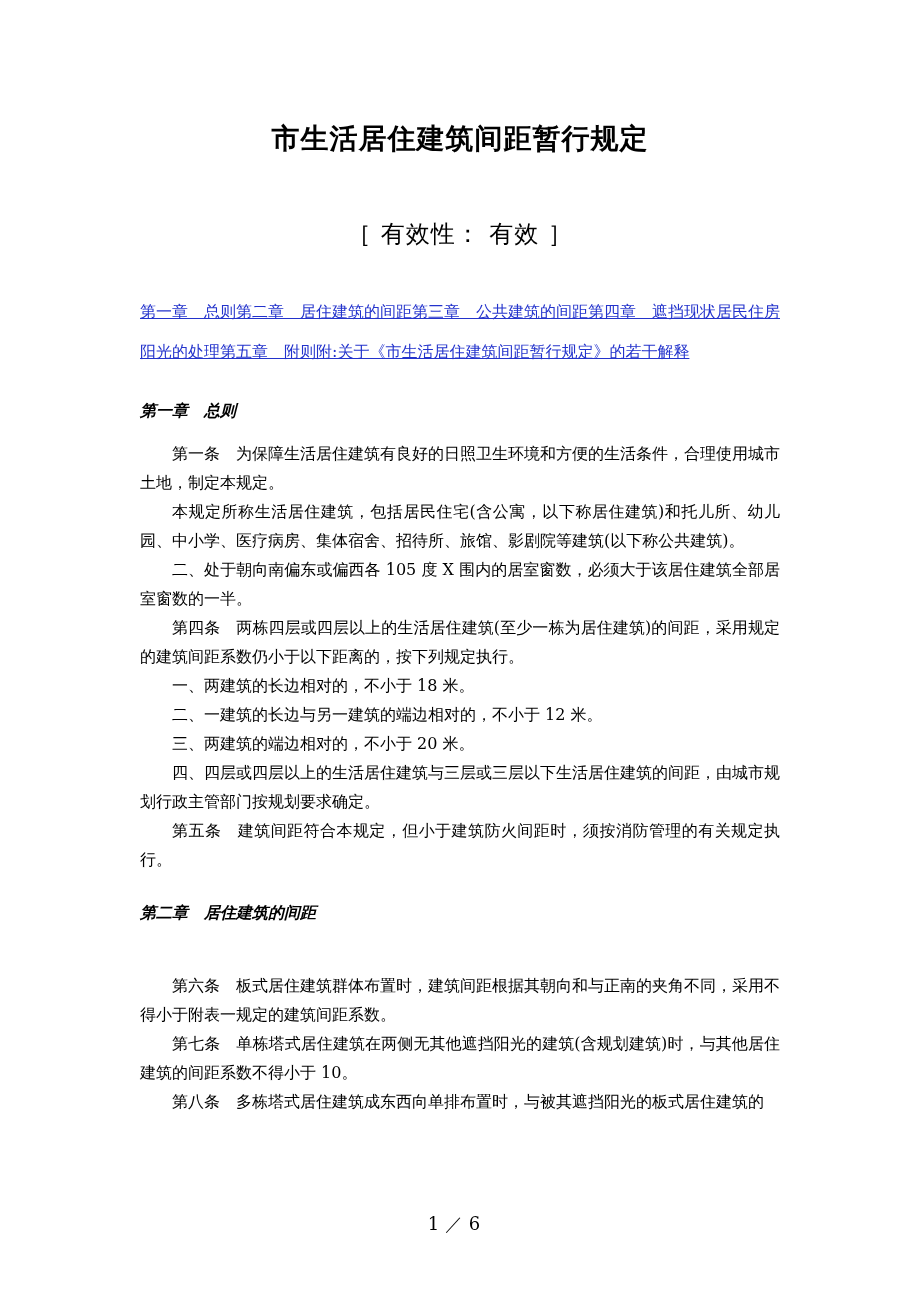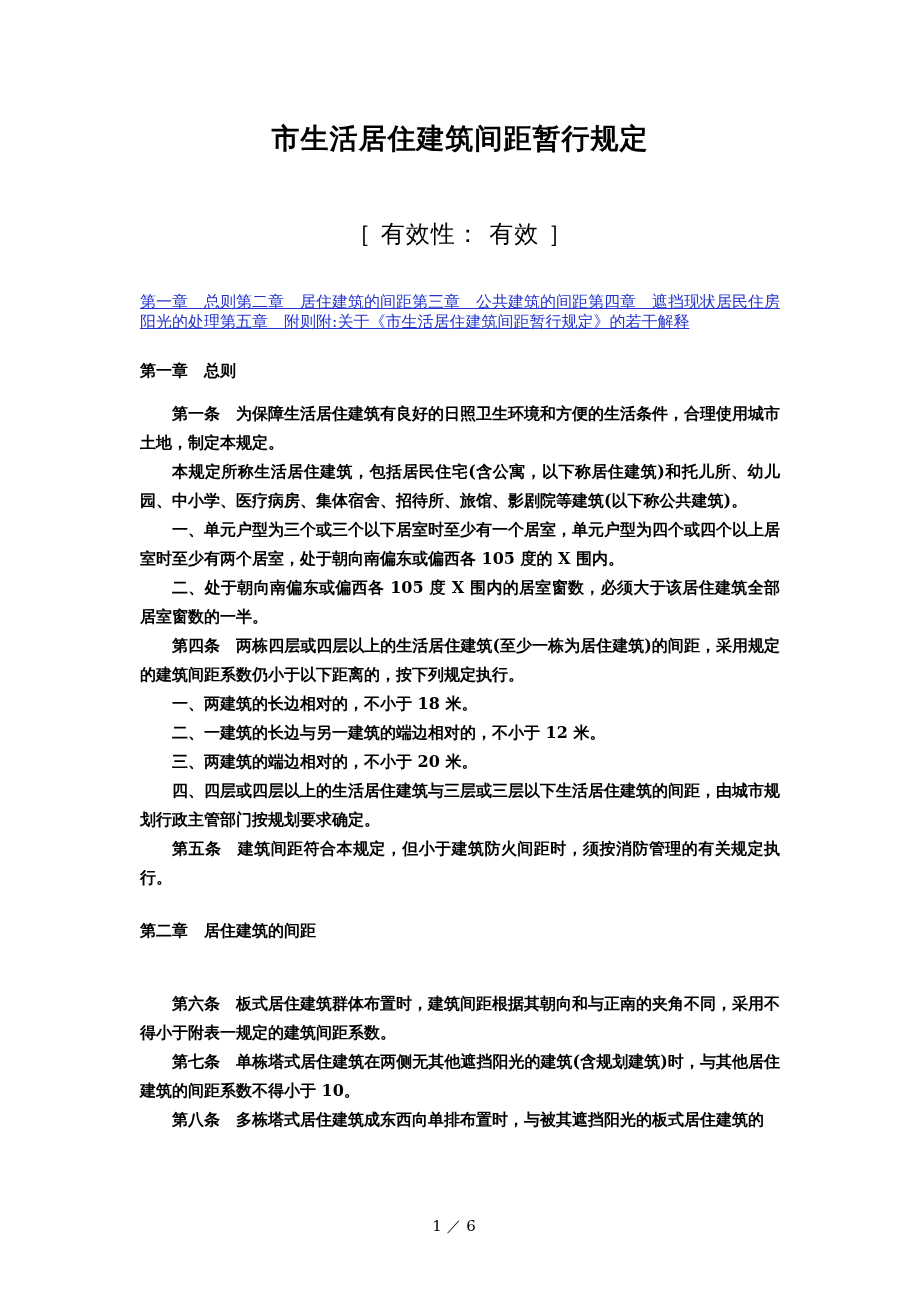--- a/index.html
+++ b/index.html
@@ -28,77 +28,76 @@
   }
   .validity {
     margin: 60px 0 0 0;
     font-size: 24px;
     text-align: center;
     letter-spacing: 1px;
   }
   .toc {
     margin: 42px 0 0 0;
     font-size: 16px;
-    line-height: 20px;
+    line-height: 40px;
     text-align: justify;
   }
   .toc-link {
     color: #2333cc;
     text-decoration: underline;
     cursor: pointer;
   }
   .body-text {
     margin-top: 12px;
     font-size: 16px;
     line-height: 29px;
     text-align: justify;
   }
   .body-text p {
     margin: 0;
   }
   .body-text p.para {
     text-indent: 2em;
-    font-weight: bold;
   }
   .body-text p.heading {
     font-weight: bold;
     margin: 24px 0 14px 0;
     text-indent: 0;
+    font-style: italic;
   }
   .body-text p.spacer {
     height: 30px;
   }
   .footer {
     position: absolute;
     left: 0;
     right: 12px;
     bottom: 74px;
     text-align: center;
-    font-size: 15px;
+    font-size: 18px;
     color: #000000;
   }
 </style>
 </head>
 <body>
 
 <div class="page">
 
   <h1 class="title">市生活居住建筑间距暂行规定</h1>
 
   <div class="validity">［ 有效性：  有效 ］</div>
 
   <p class="toc">
     <a class="toc-link">第一章　总则第二章　居住建筑的间距第三章　公共建筑的间距第四章　遮挡现状居民住房阳光的处理第五章　附则附:关于《市生活居住建筑间距暂行规定》的若干解释</a>
   </p>
 
   <div class="body-text">
       <p class="heading">第一章　总则</p>
       <p class="para">第一条　为保障生活居住建筑有良好的日照卫生环境和方便的生活条件，合理使用城市土地，制定本规定。</p>
       <p class="para">本规定所称生活居住建筑，包括居民住宅(含公寓，以下称居住建筑)和托儿所、幼儿园、中小学、医疗病房、集体宿舍、招待所、旅馆、影剧院等建筑(以下称公共建筑)。</p>
-      <p class="para">一、单元户型为三个或三个以下居室时至少有一个居室，单元户型为四个或四个以上居室时至少有两个居室，处于朝向南偏东或偏西各 105 度的 X 围内。</p>
       <p class="para">二、处于朝向南偏东或偏西各 105 度 X 围内的居室窗数，必须大于该居住建筑全部居室窗数的一半。</p>
       <p class="para">第四条　两栋四层或四层以上的生活居住建筑(至少一栋为居住建筑)的间距，采用规定的建筑间距系数仍小于以下距离的，按下列规定执行。</p>
       <p class="para">一、两建筑的长边相对的，不小于 18 米。</p>
       <p class="para">二、一建筑的长边与另一建筑的端边相对的，不小于 12 米。</p>
       <p class="para">三、两建筑的端边相对的，不小于 20 米。</p>
       <p class="para">四、四层或四层以上的生活居住建筑与三层或三层以下生活居住建筑的间距，由城市规划行政主管部门按规划要求确定。</p>
       <p class="para">第五条　建筑间距符合本规定，但小于建筑防火间距时，须按消防管理的有关规定执行。</p>
       <p class="heading">第二章　居住建筑的间距</p>
       <p class="spacer"></p>
       <p class="para">第六条　板式居住建筑群体布置时，建筑间距根据其朝向和与正南的夹角不同，采用不得小于附表一规定的建筑间距系数。</p>

